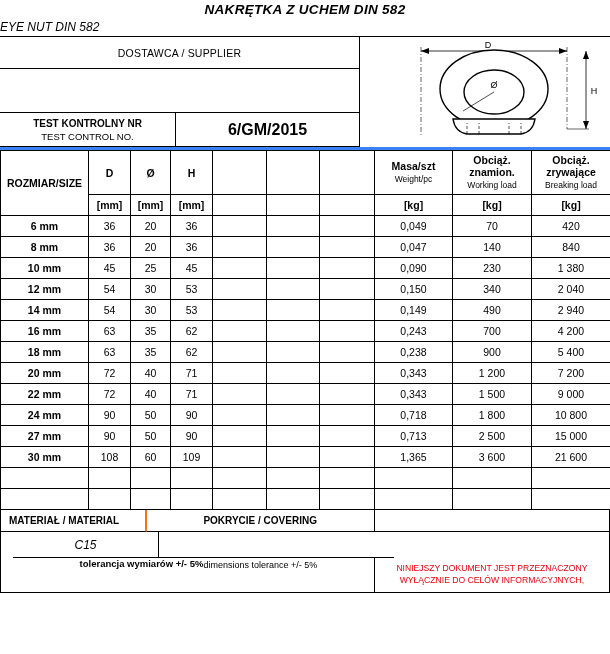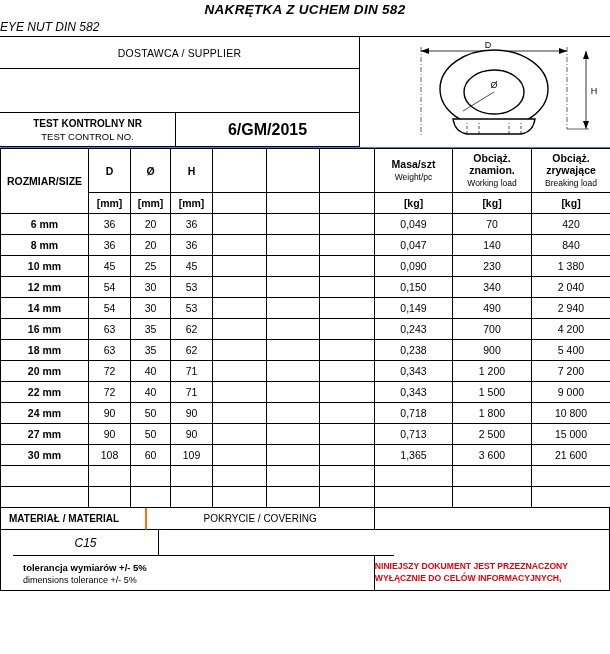--- a/index.html
+++ b/index.html
@@ -18,21 +18,21 @@
   .title-main{
     position:absolute;left:0;right:0;top:2px;text-align:center;
     font-weight:bold;font-style:italic;font-size:13.5px;letter-spacing:.3px;
   }
   .title-sub{
     position:absolute;left:0;right:0;top:20px;text-align:left;
     font-style:italic;font-size:12px;
   }
 
   
-  .main{display:flex;width:610px;border-bottom:1px solid #3b82f6;box-sizing:border-box;gap:15px;}
+  .main{display:flex;width:610px;border-bottom:3px solid #3b82f6;box-sizing:border-box;gap:15px;}
   .left-col{width:375px;border-right:1px solid #000;box-sizing:border-box;}
   .right-col{width:235px;box-sizing:border-box;}
 
   .supplier-box{height:32px;border-bottom:1px solid #000;box-sizing:border-box;
     display:flex;align-items:center;justify-content:center;font-size:10.5px;letter-spacing:.2px;}
   .supplier-blank{height:44px;border-bottom:1px solid #000;box-sizing:border-box;}
 
   .test-row{display:flex;height:34px;border-bottom:1px solid #000;box-sizing:border-box;}
   .test-label{width:176px;border-right:1px solid #000;box-sizing:border-box;
     display:flex;flex-direction:column;justify-content:center;align-items:center;}
@@ -70,36 +70,36 @@
   
   .stack{display:flex;flex-direction:column;justify-content:center;align-items:center;line-height:1.15;height:100%;}
   .stack .b{font-weight:bold;font-size:10.5px;}
   .stack .s{font-size:8.5px;margin-top:3px;}
 
   
   .footer1{display:flex;width:610px;box-sizing:border-box;border-left:1px solid #000;border-right:1px solid #000;}
   .mat-label{width:146px;border-right:2px solid #f97316;border-bottom:1px solid #000;box-sizing:border-box;
     height:22px;display:flex;align-items:center;padding-left:8px;font-weight:bold;font-size:10px;}
   .cov-label{width:229px;border-right:1px solid #000;border-bottom:1px solid #000;box-sizing:border-box;
-    height:22px;display:flex;align-items:center;justify-content:center;font-weight:normal;font-size:10px;}
+    height:22px;display:flex;align-items:center;justify-content:center;font-weight:bold;font-size:10px;}
   .blank-right{width:235px;border-bottom:1px solid #000;box-sizing:border-box;height:22px;}
 
   .footer2{display:flex;width:610px;box-sizing:border-box;border-left:1px solid #000;border-right:1px solid #000;padding-left:12px;}
   .mat-val{width:146px;border-right:1px solid #000;border-bottom:1px solid #000;box-sizing:border-box;
     height:26px;display:flex;align-items:center;justify-content:center;font-style:italic;font-size:12px;}
   .cov-val{width:229px;border-right:1px solid #000;border-bottom:1px solid #000;box-sizing:border-box;
     height:26px;display:flex;align-items:center;justify-content:center;font-style:italic;font-size:12px;}
 
   .footer3{display:flex;width:610px;box-sizing:border-box;border-left:1px solid #000;border-right:1px solid #000;border-bottom:1px solid #000;}
   .tol{width:375px;border-right:1px solid #000;box-sizing:border-box;height:34px;
-    display:flex;flex-direction:column;justify-content:center;padding-left:22px;}
+    display:flex;flex-direction:row;justify-content:center;padding-left:22px;}
   .tol .t1{font-weight:bold;font-size:9.5px;}
   .tol .t2{font-size:9px;margin-top:2px;}
-  .notice{width:235px;box-sizing:border-box;height:34px;color:#e8000b;font-weight:bold;font-size:8.6px;
-    display:flex;flex-direction:column;justify-content:center;align-items:flex-start;line-height:1.35;}
+  .notice{width:235px;box-sizing:border-box;height:34px;color:#e8000b;font-weight:normal;font-size:8.6px;
+    display:flex;flex-direction:column;justify-content:center;align-items:center;line-height:1.35;}
 </style>
 </head>
 <body>
 
 <div class="sheet">
 
   <div class="title-area">
     <div class="title-main">NAKRĘTKA Z UCHEM  DIN 582</div>
     <div class="title-sub">EYE NUT  DIN 582</div>
   </div>

